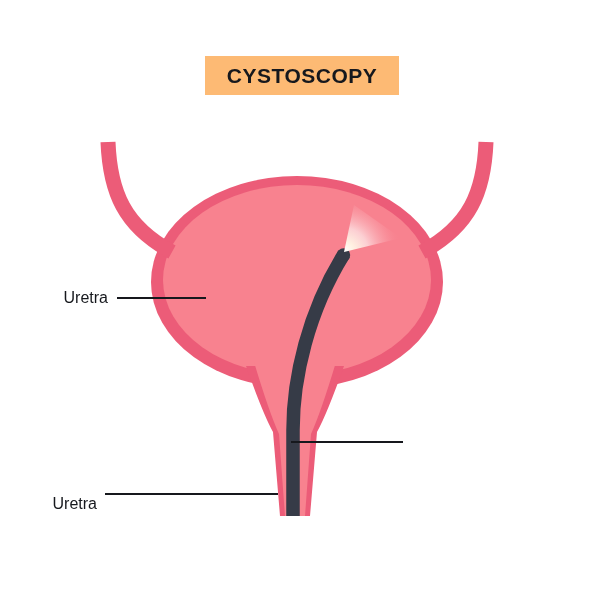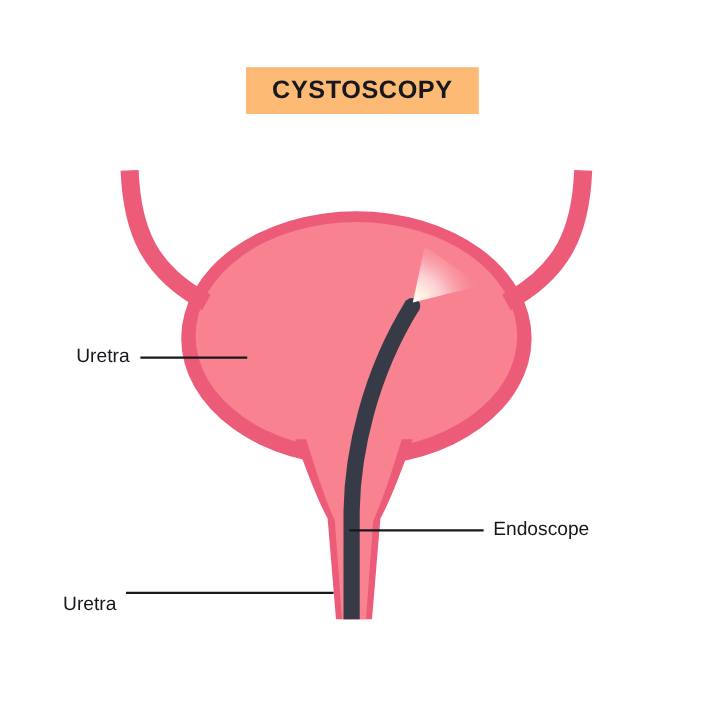--- a/index.html
+++ b/index.html
@@ -98,16 +98,15 @@
     <line x1="117" y1="298" x2="206" y2="298" stroke-width="1.8" stroke="#16181D"></line>
     <line x1="291" y1="442" x2="403" y2="442" stroke-width="1.8" stroke="#16181D"></line>
     <line x1="105" y1="494" x2="278" y2="494" stroke-width="1.8" stroke="#16181D"></line>
   </svg>
 
   <div class="title-box">
     <span class="title-text">CYSTOSCOPY</span>
   </div>
 
   <div class="diagram-label label-bladder">Uretra</div>
-  <div class="diagram-label label-endoscope">Endoscope</div>
   <div class="diagram-label label-uretra">Uretra</div>
 
 </div>
 
 </body></html>

